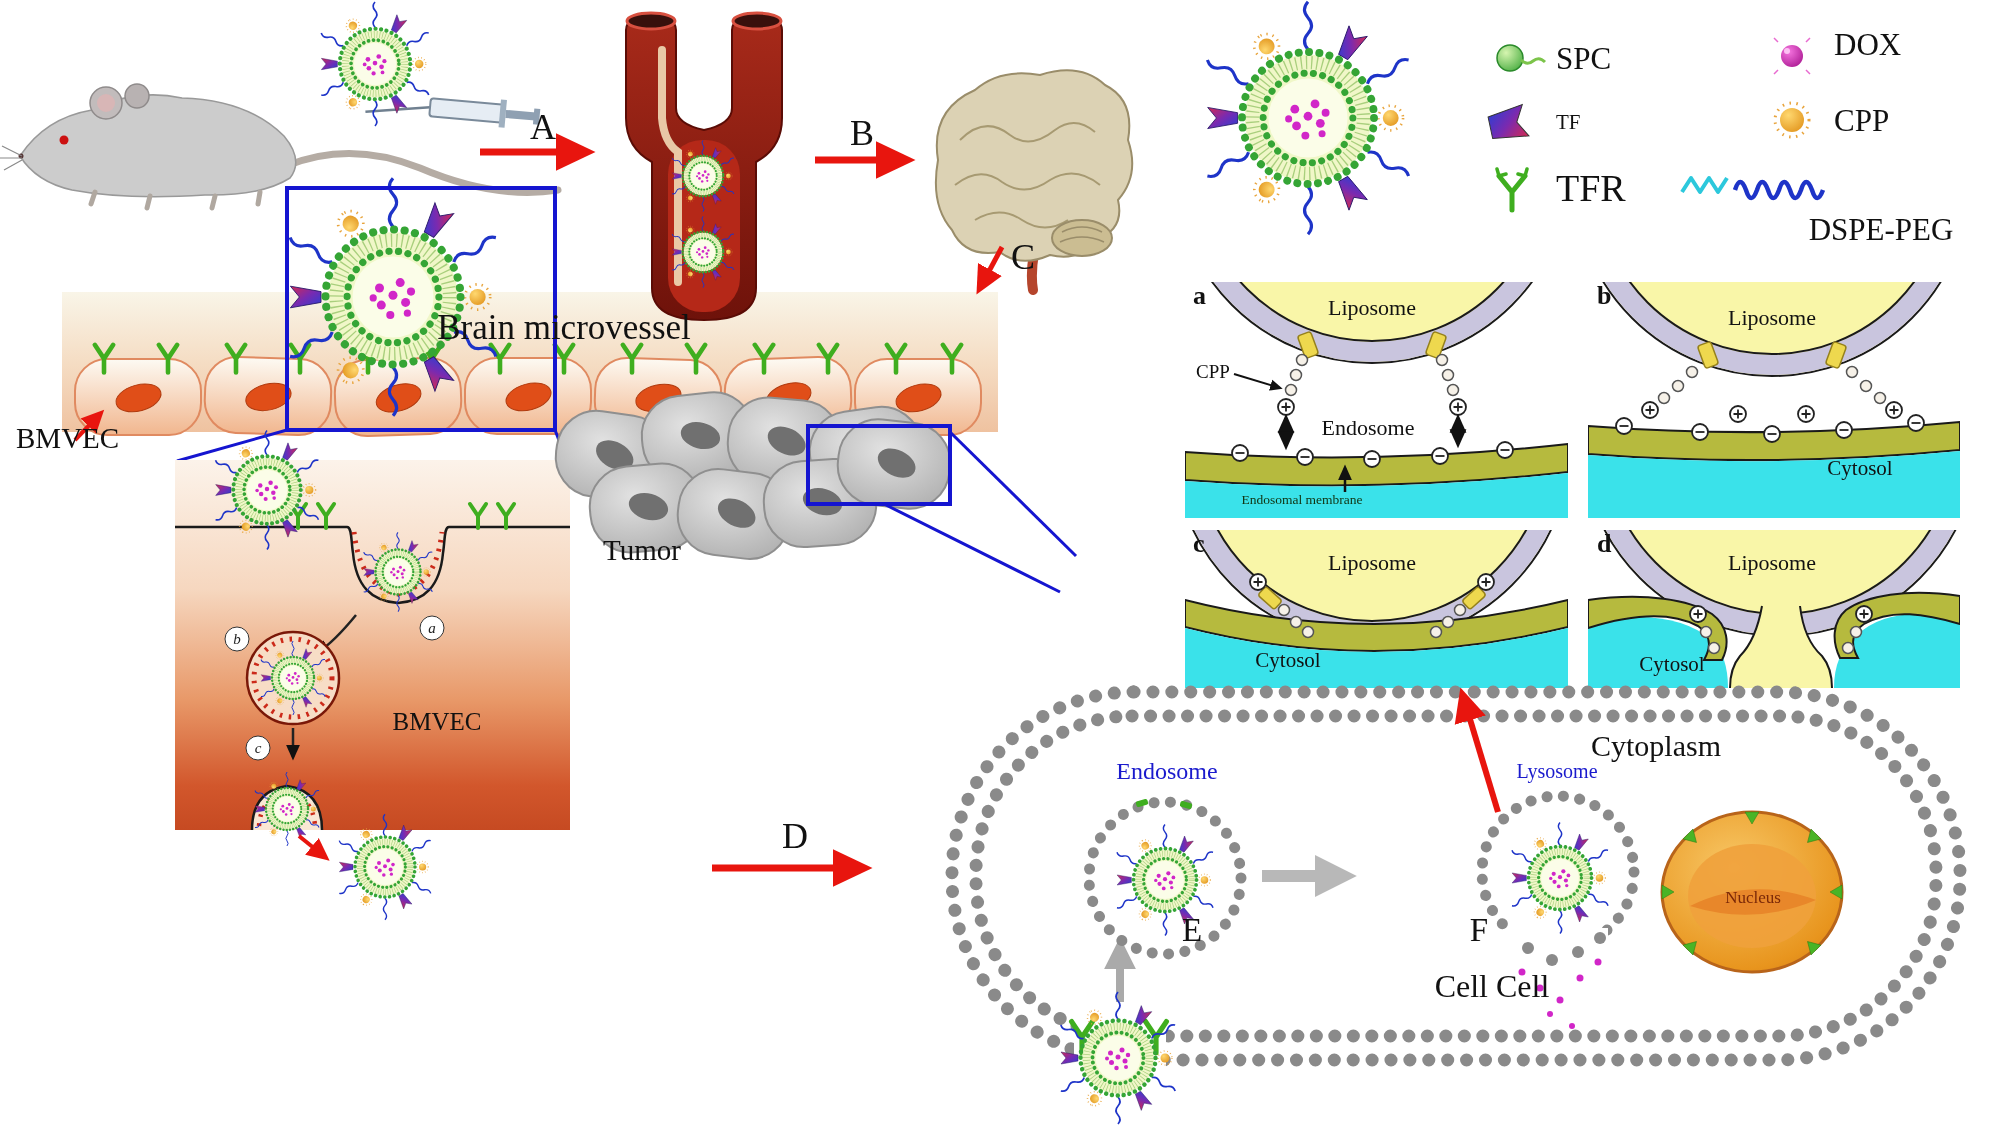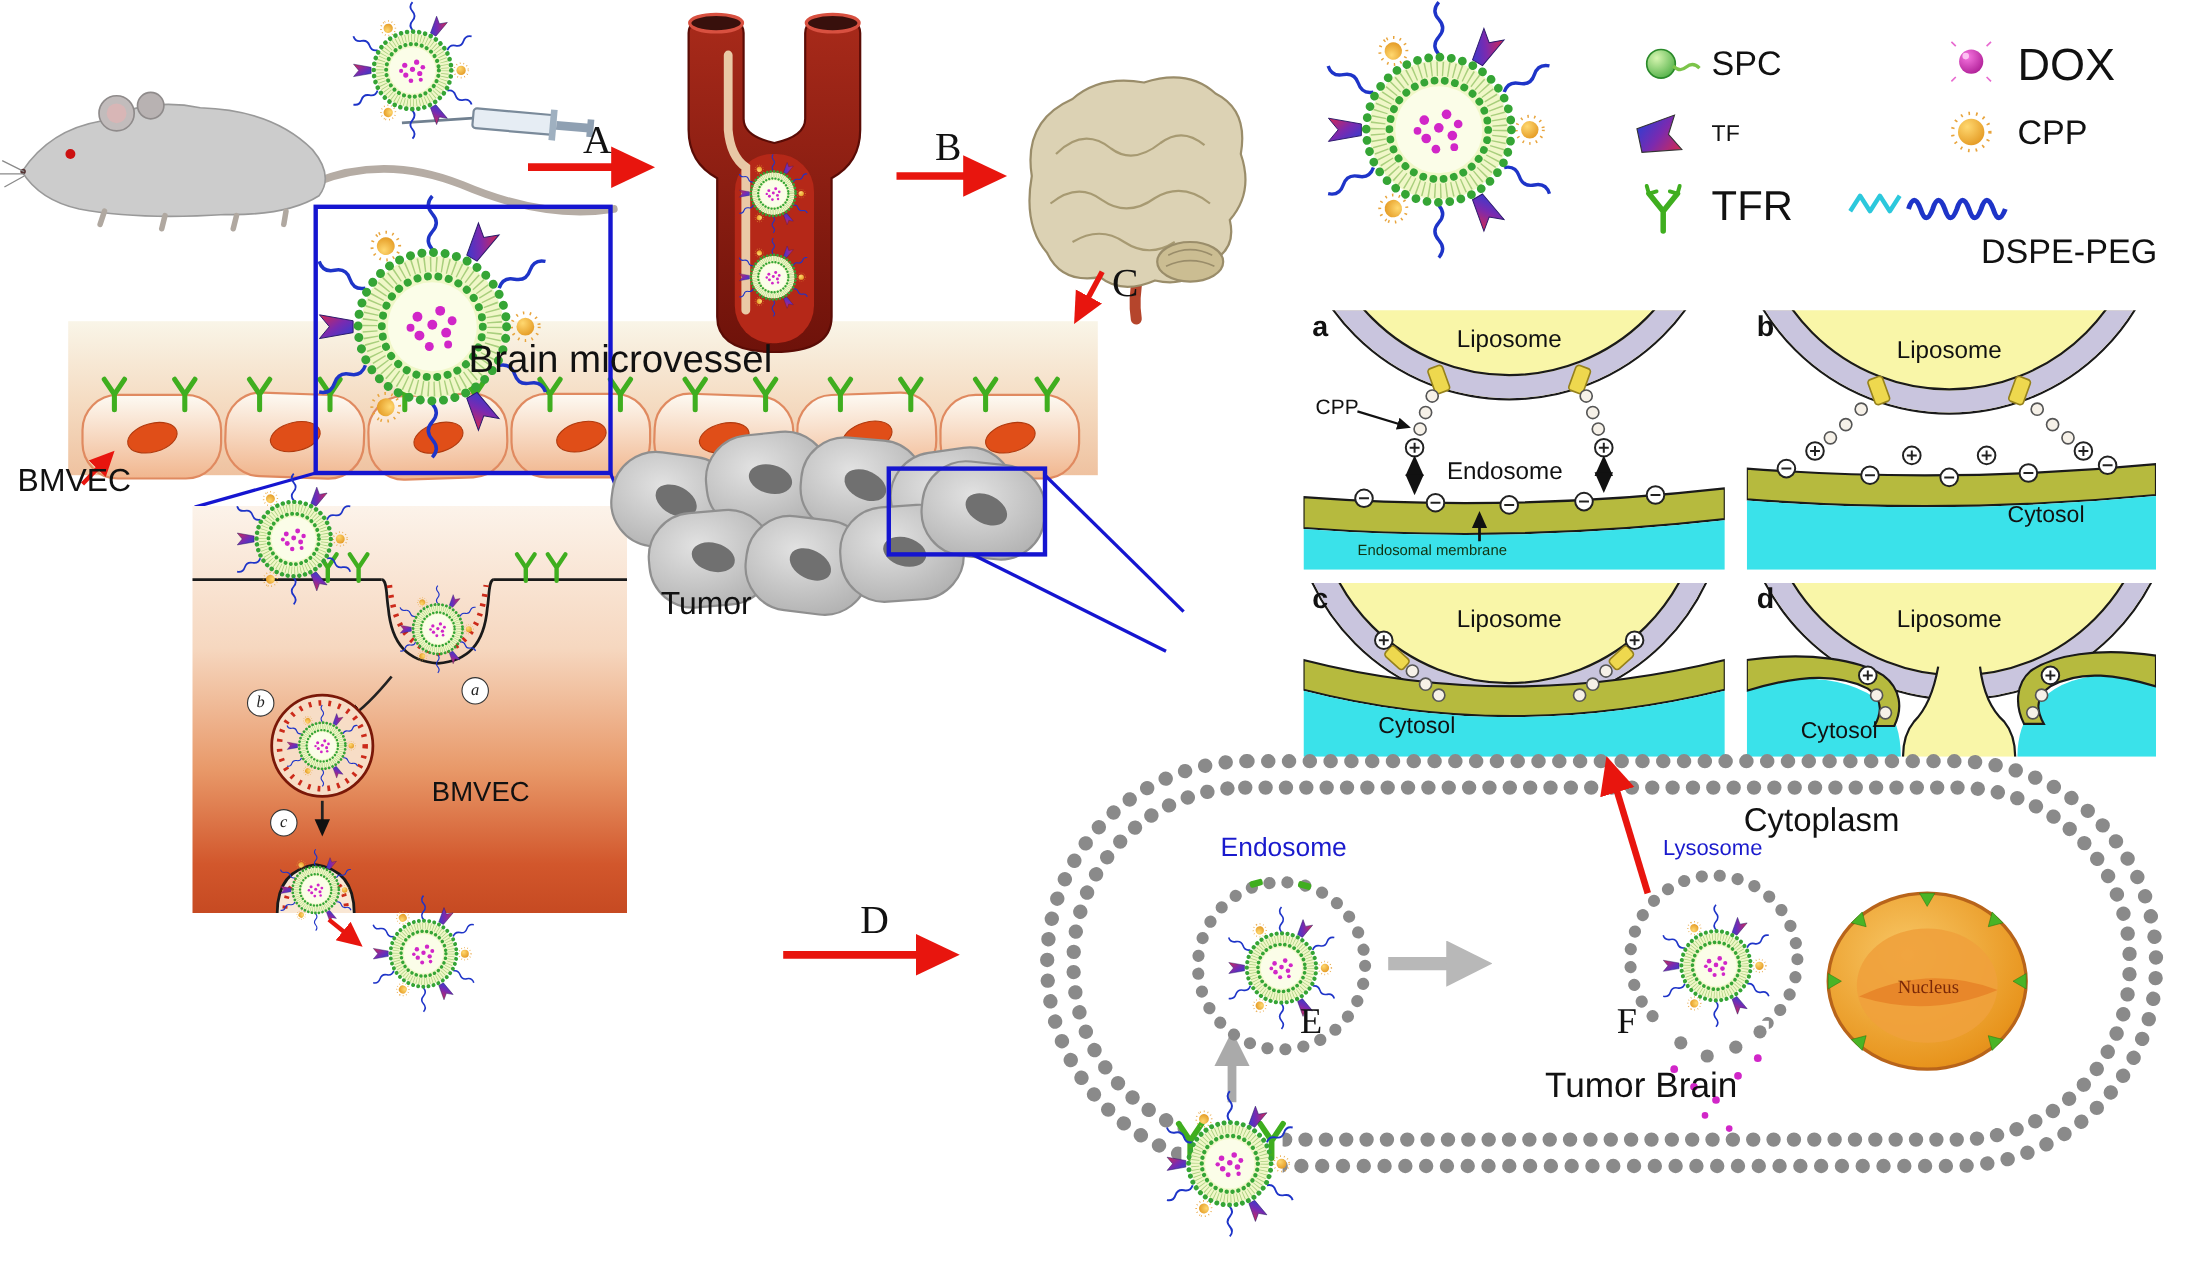--- a/index.html
+++ b/index.html
@@ -1,20 +1,20 @@
 <!DOCTYPE html>
 <html><head>
 <meta charset="utf-8">
 <style>
   html,body{margin:0;padding:0;background:#fff;}
   #stage{position:relative;width:2000px;height:1147px;background:#fff;overflow:hidden;
          font-family:"Liberation Sans",sans-serif;}
   #stage > svg{position:absolute;left:0;top:0;}
   .lbl{position:absolute;transform:translate(-50%,-50%);color:#111;white-space:nowrap;
-       font-family:Liberation Sans, sans-serif;line-height:1;}
+       font-family:Liberation Serif, serif;line-height:1;}
   .lbl.left{transform:translate(0,-50%);}
   .serif{font-family:"Liberation Serif",serif;}
   .blue{color:#1a1acd;}
   .bold{font-weight:600;}
   .circ{position:absolute;transform:translate(-50%,-50%);width:23px;height:23px;border:1.6px solid #333;
         border-radius:50%;background:#fff;display:flex;align-items:center;justify-content:center;
         font:italic 15px "Liberation Serif",serif;color:#222;}
 </style>
 </head>
 <body>
@@ -482,21 +482,21 @@
 <div class="lbl" style="left:437px;top:721px;font-size:25px">BMVEC</div>
 
 <div class="circ" style="left:432px;top:628px">a</div>
 <div class="circ" style="left:237px;top:639px">b</div>
 <div class="circ" style="left:258px;top:748px">c</div>
 
 <div class="lbl left" style="left:1556px;top:58px;font-size:31px">SPC</div>
 <div class="lbl left" style="left:1556px;top:122px;font-size:21px">TF</div>
 <div class="lbl left" style="left:1556px;top:188px;font-size:38px">TFR</div>
 <div class="lbl" style="left:1881px;top:229px;font-size:31px">DSPE-PEG</div>
-<div class="lbl left" style="left:1834px;top:59px;font-size:41px">DOX</div>
+<div class="lbl left" style="left:1834px;top:44px;font-size:31px">DOX</div>
 <div class="lbl left" style="left:1834px;top:120px;font-size:31px">CPP</div>
 
 <div class="lbl left bold" style="left:1193px;top:296px;font-size:26px">a</div>
 <div class="lbl left bold" style="left:1597px;top:296px;font-size:26px">b</div>
 <div class="lbl left bold" style="left:1193px;top:544px;font-size:26px">c</div>
 <div class="lbl left bold" style="left:1597px;top:544px;font-size:26px">d</div>
 
 <div class="lbl" style="left:1372px;top:308px;font-size:22px">Liposome</div>
 <div class="lbl left" style="left:1196px;top:371px;font-size:19px">CPP</div>
 <div class="lbl" style="left:1368px;top:428px;font-size:22px">Endosome</div>
@@ -508,15 +508,15 @@
 <div class="lbl" style="left:1372px;top:563px;font-size:22px">Liposome</div>
 <div class="lbl" style="left:1288px;top:660px;font-size:21px">Cytosol</div>
 
 <div class="lbl" style="left:1772px;top:563px;font-size:22px">Liposome</div>
 <div class="lbl" style="left:1672px;top:664px;font-size:21px">Cytosol</div>
 
 <div class="lbl" style="left:1656px;top:746px;font-size:30px">Cytoplasm</div>
 <div class="lbl blue" style="left:1167px;top:771px;font-size:24px">Endosome</div>
 <div class="lbl blue" style="left:1557px;top:771px;font-size:20px">Lysosome</div>
 <div class="lbl serif" style="left:1753px;top:897px;font-size:17px;color:#7a2808">Nucleus</div>
-<div class="lbl" style="left:1492px;top:986px;font-size:32px">Tumor Brain</div>
+<div class="lbl" style="left:1492px;top:986px;font-size:32px">Cell Cell</div>
 
 </div>
 
 </body></html>

